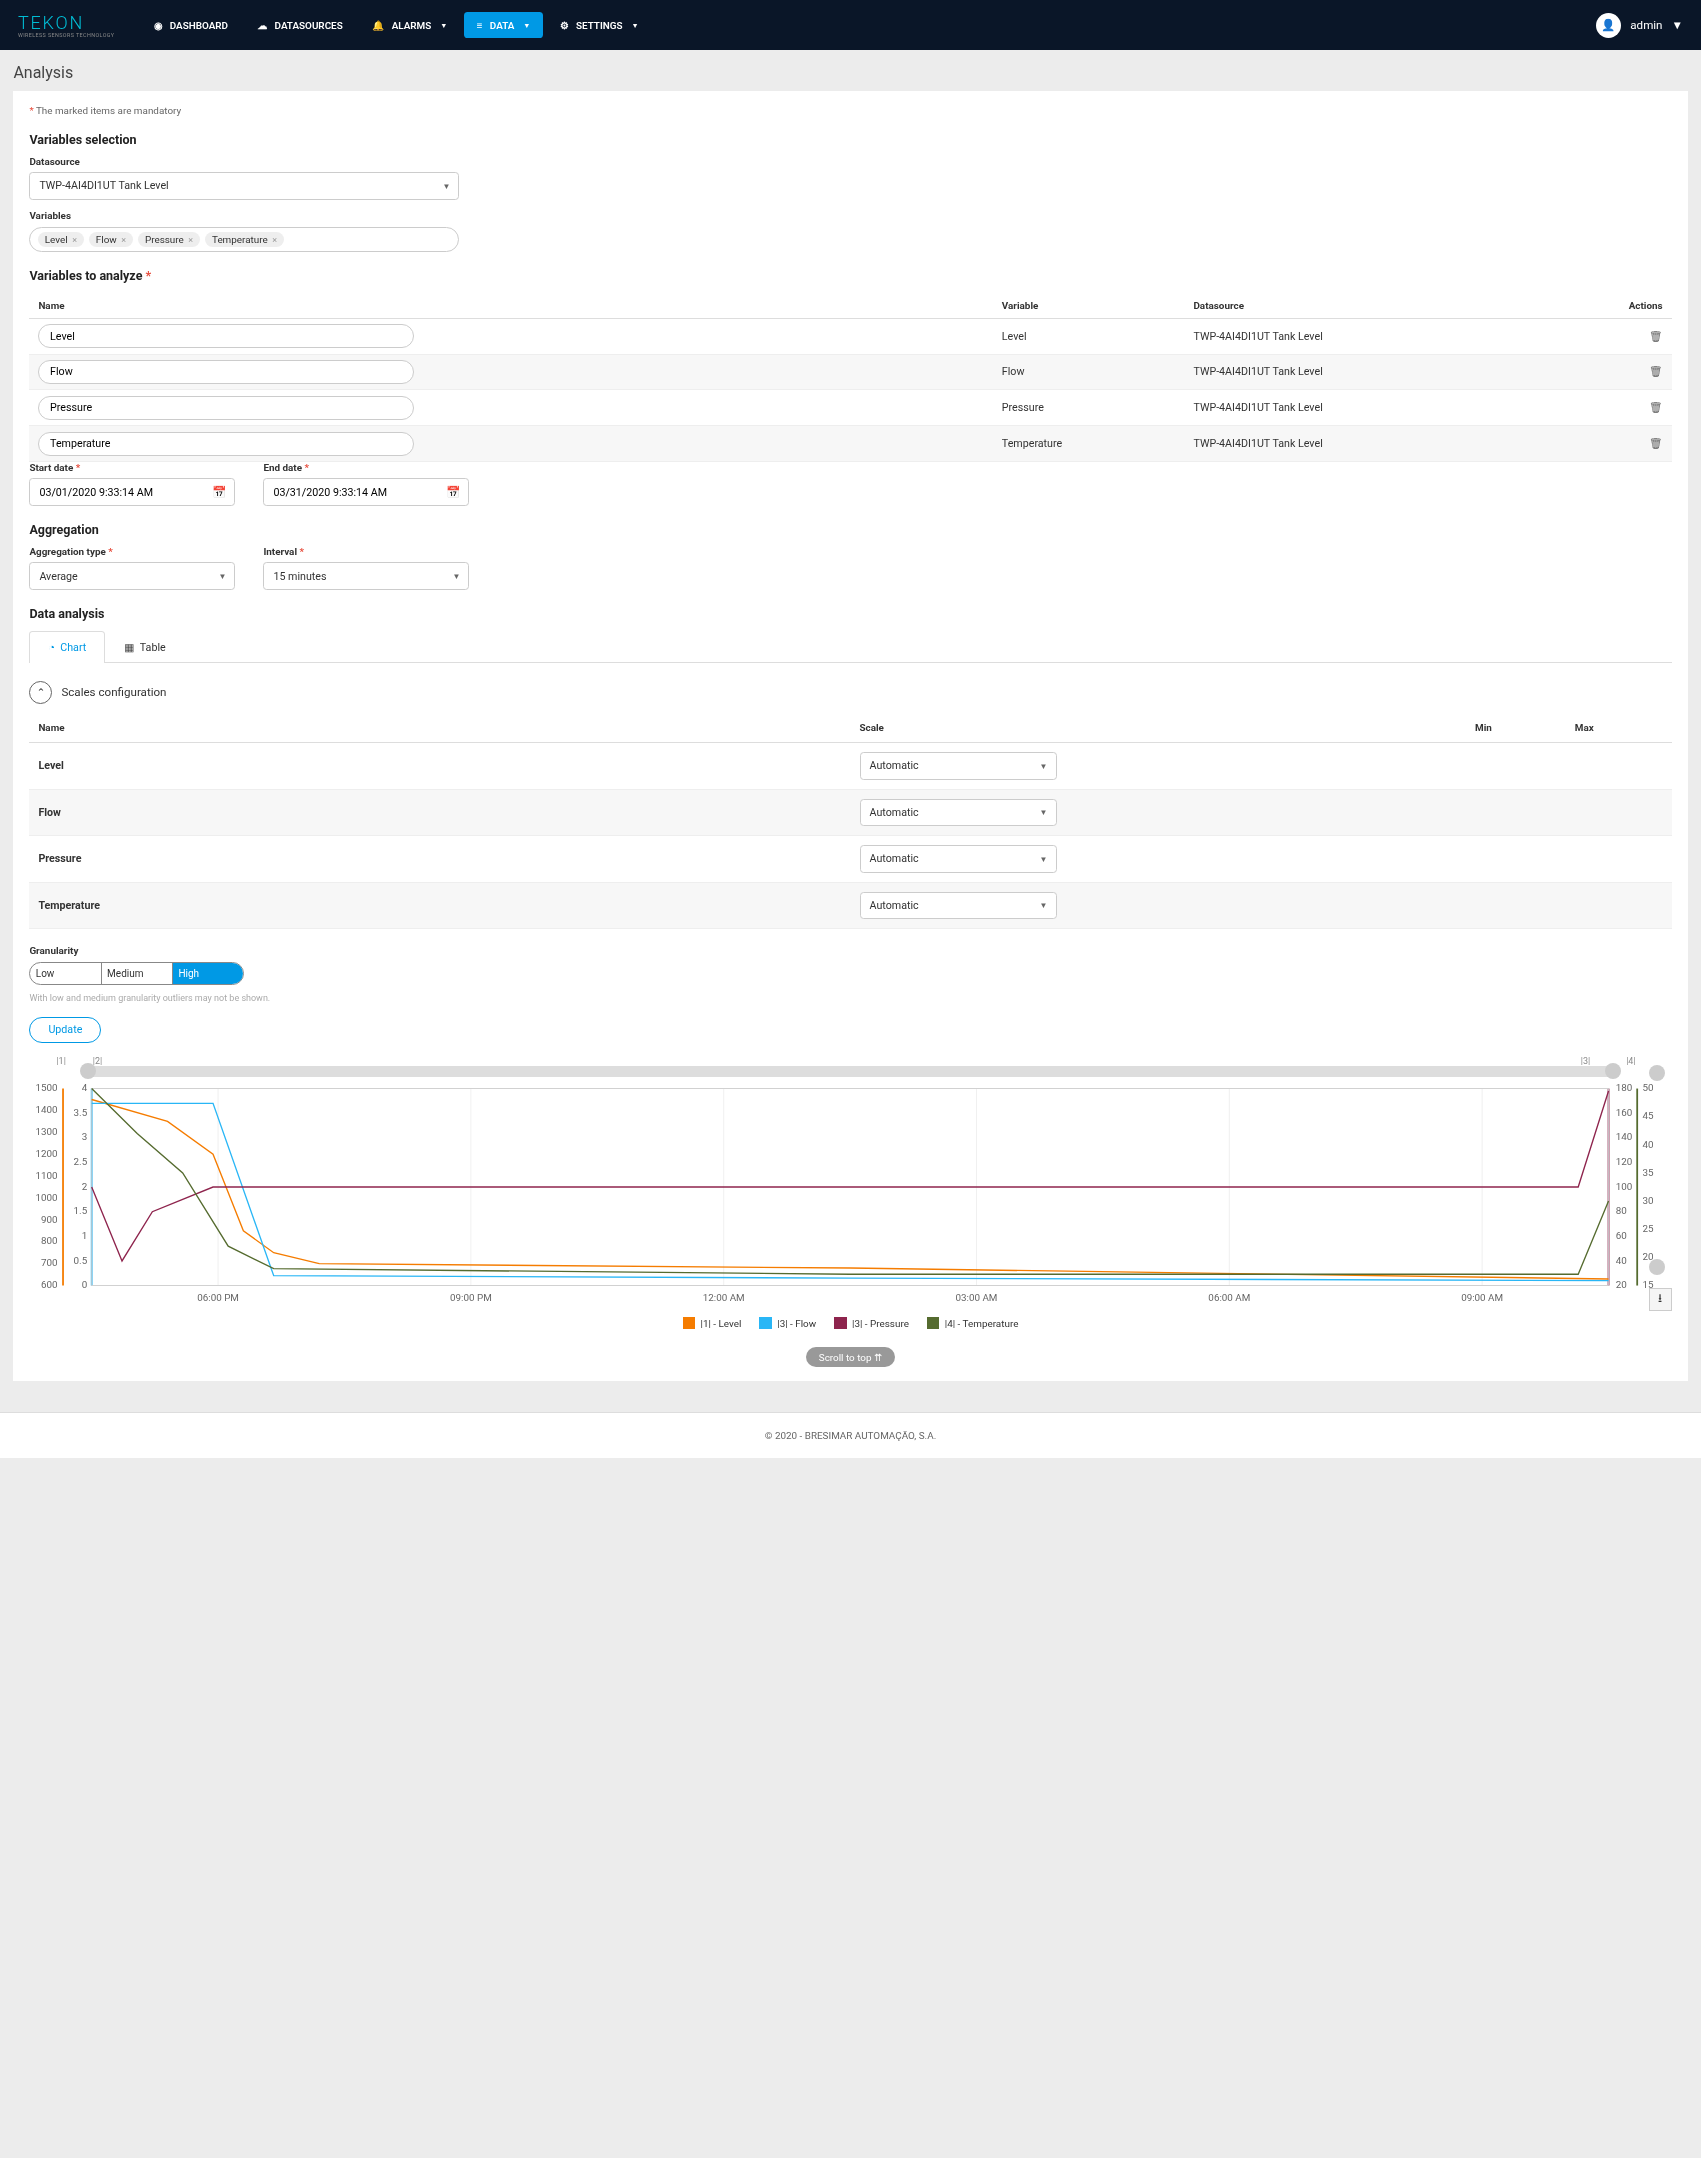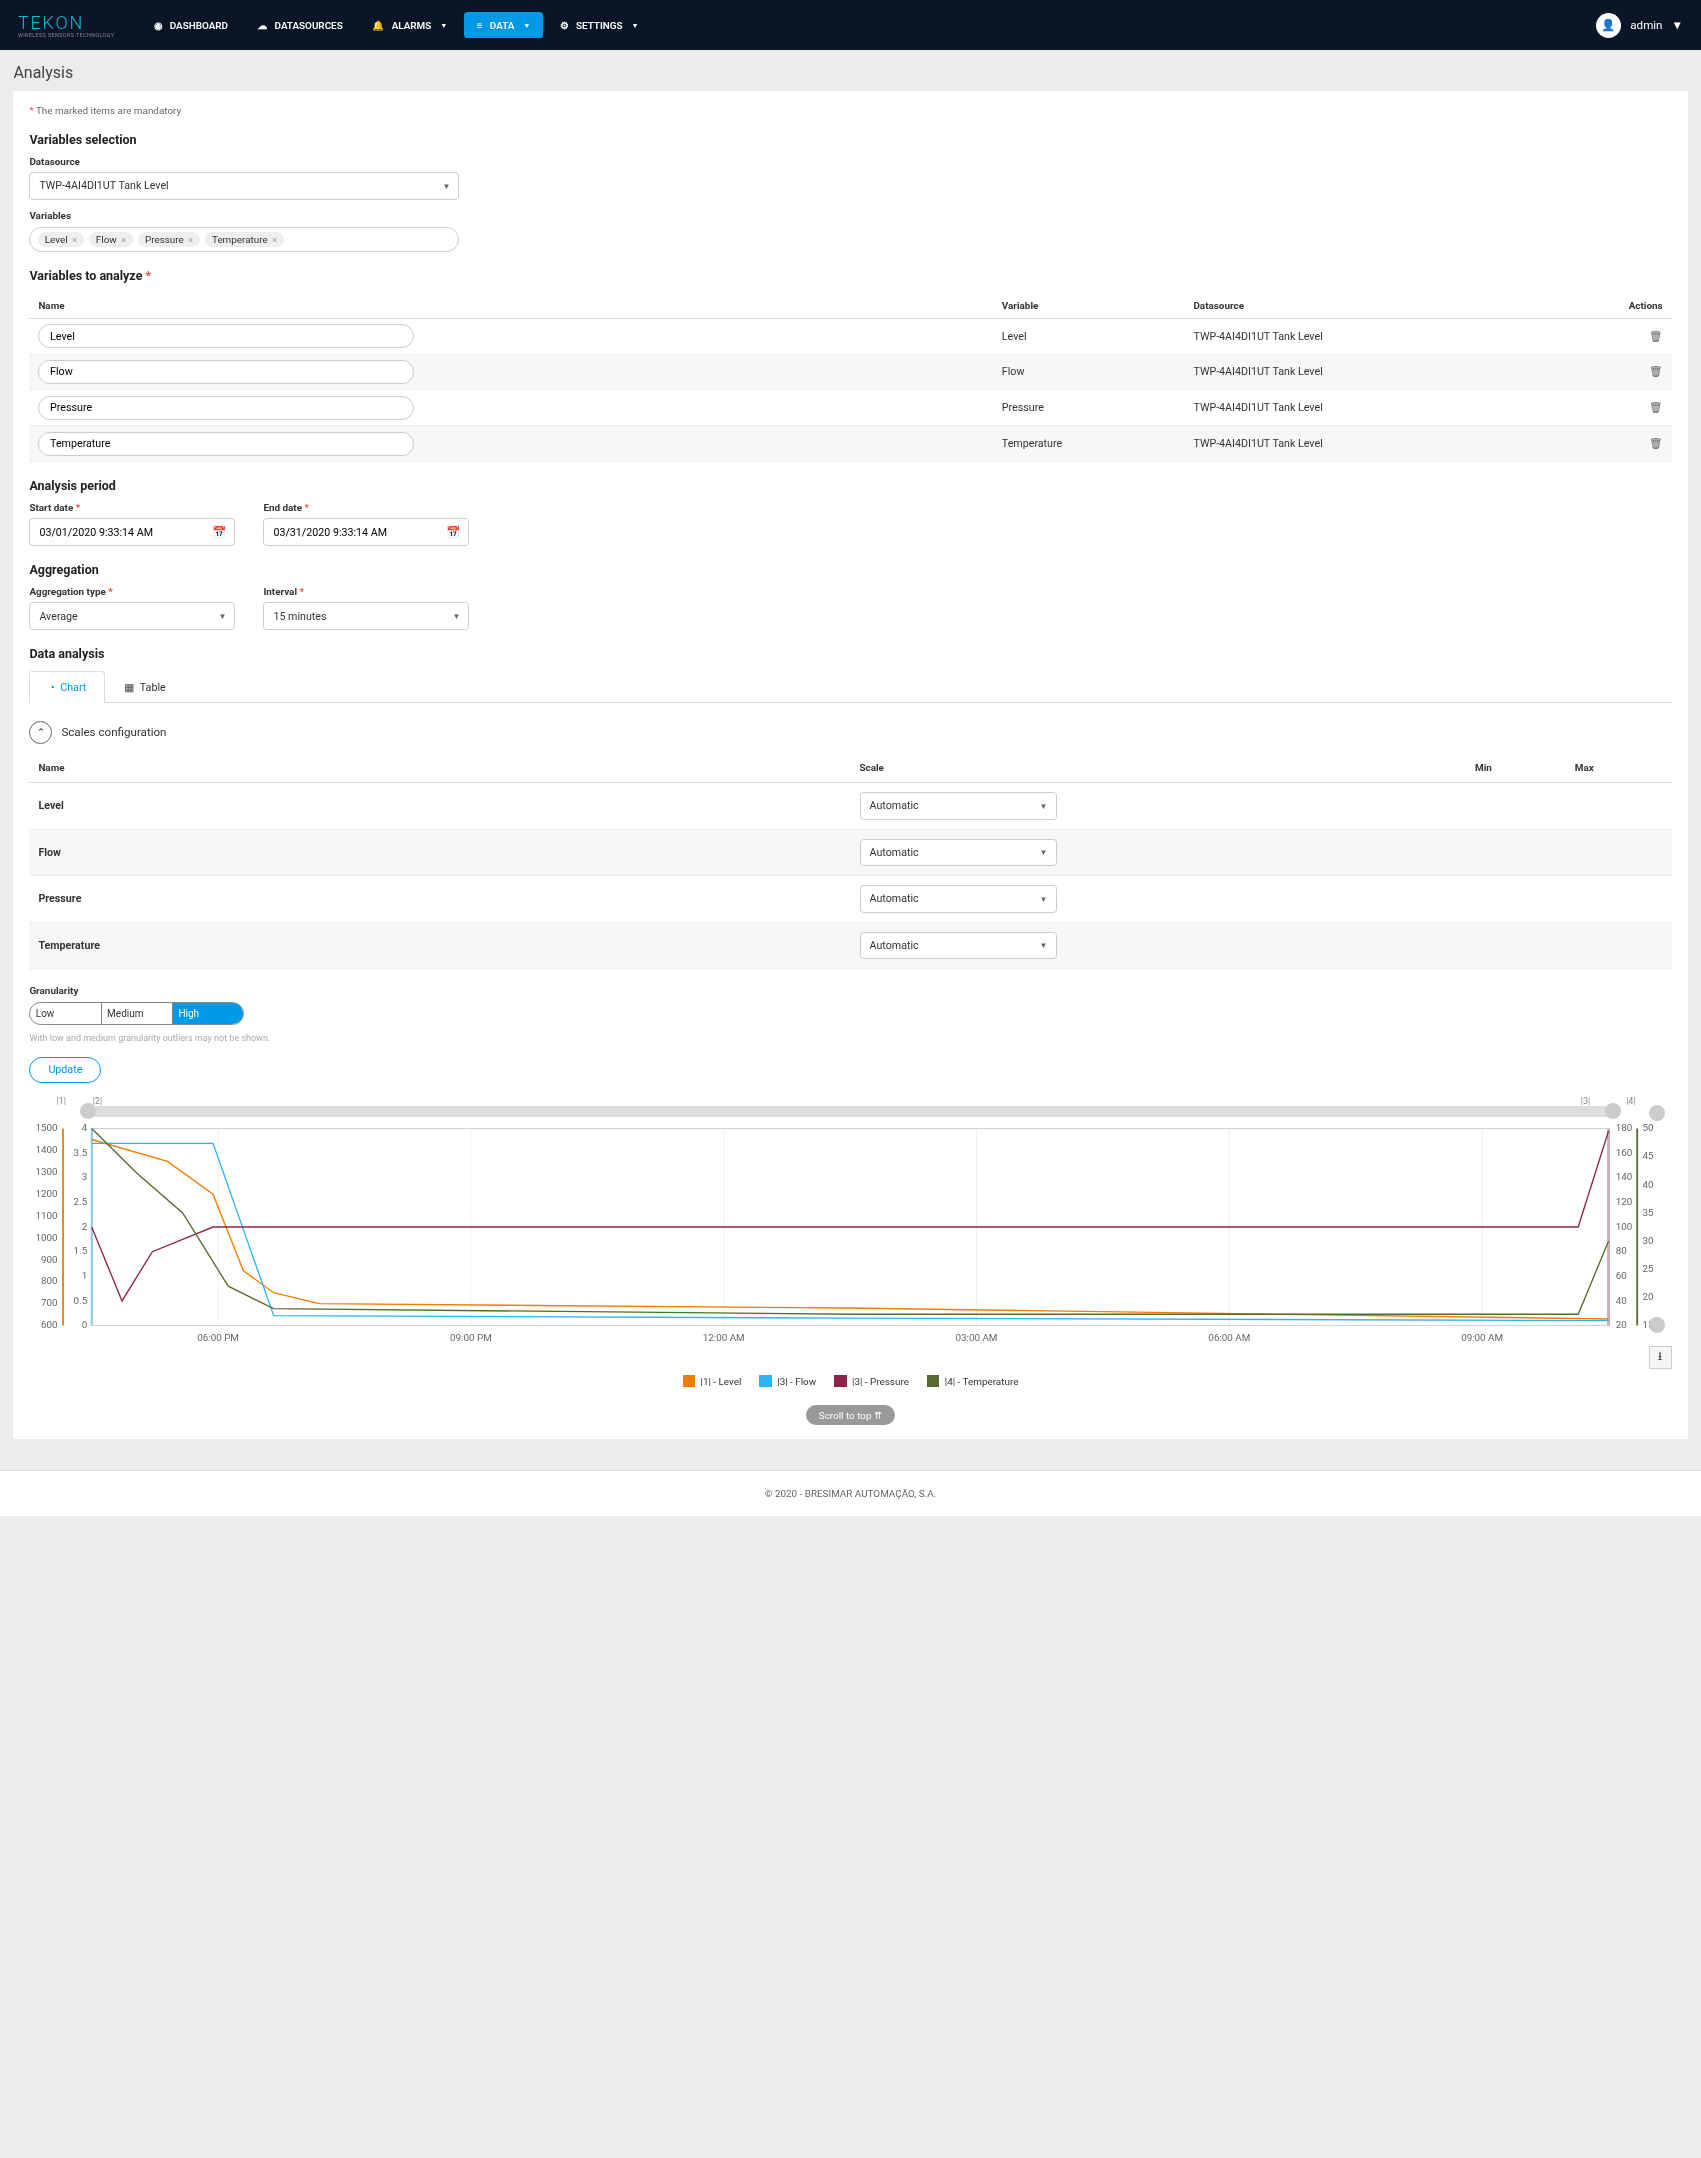--- a/index.html
+++ b/index.html
@@ -53,21 +53,21 @@
 .seg-btn{flex:1;text-align:left;padding:5.4px;font-size:10px;cursor:pointer;border-right:0.9px solid #888}
 .seg-btn:last-child{border-right:none}
 .seg-btn.active{background:#0099e5;color:#fff}
 .hint{font-size:9px;color:#aaa;margin-top:8px}
 .update-btn{border:0.9px solid #0099e5;color:#0099e5;background:#fff;border-radius:13.4px;padding:5.4px 18px;font-size:10.7px;cursor:pointer;margin-top:13.4px}
 .chart-area{margin-top:13.4px;position:relative}
 .chart-slider{height:10.7px;background:#ddd;border-radius:5.4px;margin:0 54px 7.2px;position:relative}
 .chart-slider::before,.chart-slider::after{content:"";position:absolute;width:16px;height:16px;background:#ccc;border-radius:50%;top:-2.7px}
 .chart-slider::before{left:-3.6px}
 .chart-slider::after{right:-3.6px}
-.legend{display:flex;justify-content:center;gap:18px;margin-top:24px;font-size:9.9px}
+.legend{display:flex;justify-content:center;gap:18px;margin-top:6px;font-size:9.9px}
 .leg-item{display:flex;align-items:center;gap:5.4px}
 .leg-sw{width:12.5px;height:12.5px}
 .scroll-top{display:block;margin:18px auto 0;background:#999;color:#fff;border:none;border-radius:10.7px;padding:4.5px 12.5px;font-size:9.9px;cursor:pointer}
 .footer{text-align:center;padding:17px;font-size:9.9px;color:#666;background:#fff;border-top:0.9px solid #ddd;margin-top:18px}
 .dl-btn{position:absolute;right:0;bottom:18px;width:23px;height:23px;border:0.9px solid #ccc;background:#f5f5f5;display:flex;align-items:center;justify-content:center;cursor:pointer}
 .vslider{position:absolute;right:9px;top:9px;bottom:54px;width:10.7px}
 .vslider::before,.vslider::after{content:"";position:absolute;width:16px;height:16px;background:#ccc;border-radius:50%;left:-2.7px}
 .vslider::before{top:0}
 .vslider::after{bottom:0}
 svg text{font-size:11px;fill:#666}
@@ -178,21 +178,20 @@
           <tr class="alt">
             <td><input class="name-input" value="Temperature" style=""></td>
   <td>Temperature</td>
   <td>TWP-4AI4DI1UT Tank Level</td>
   <td class="actions"><span class="trash">🗑</span></td>
           </tr>
         </tbody>
     </table>
 
     
-    <div class="section-h">Analysis period</div>
     <div class="row">
       <div>
         <label class="label"><span>Start date</span> <span class="req">*</span></label>
         <div class="date-wrap">
           <input class="input" value="03/01/2020 9:33:14 AM" style="">
           <span class="cal">📅</span>
         </div>
       </div>
       <div>
         <label class="label"><span>End date</span> <span class="req">*</span></label>

